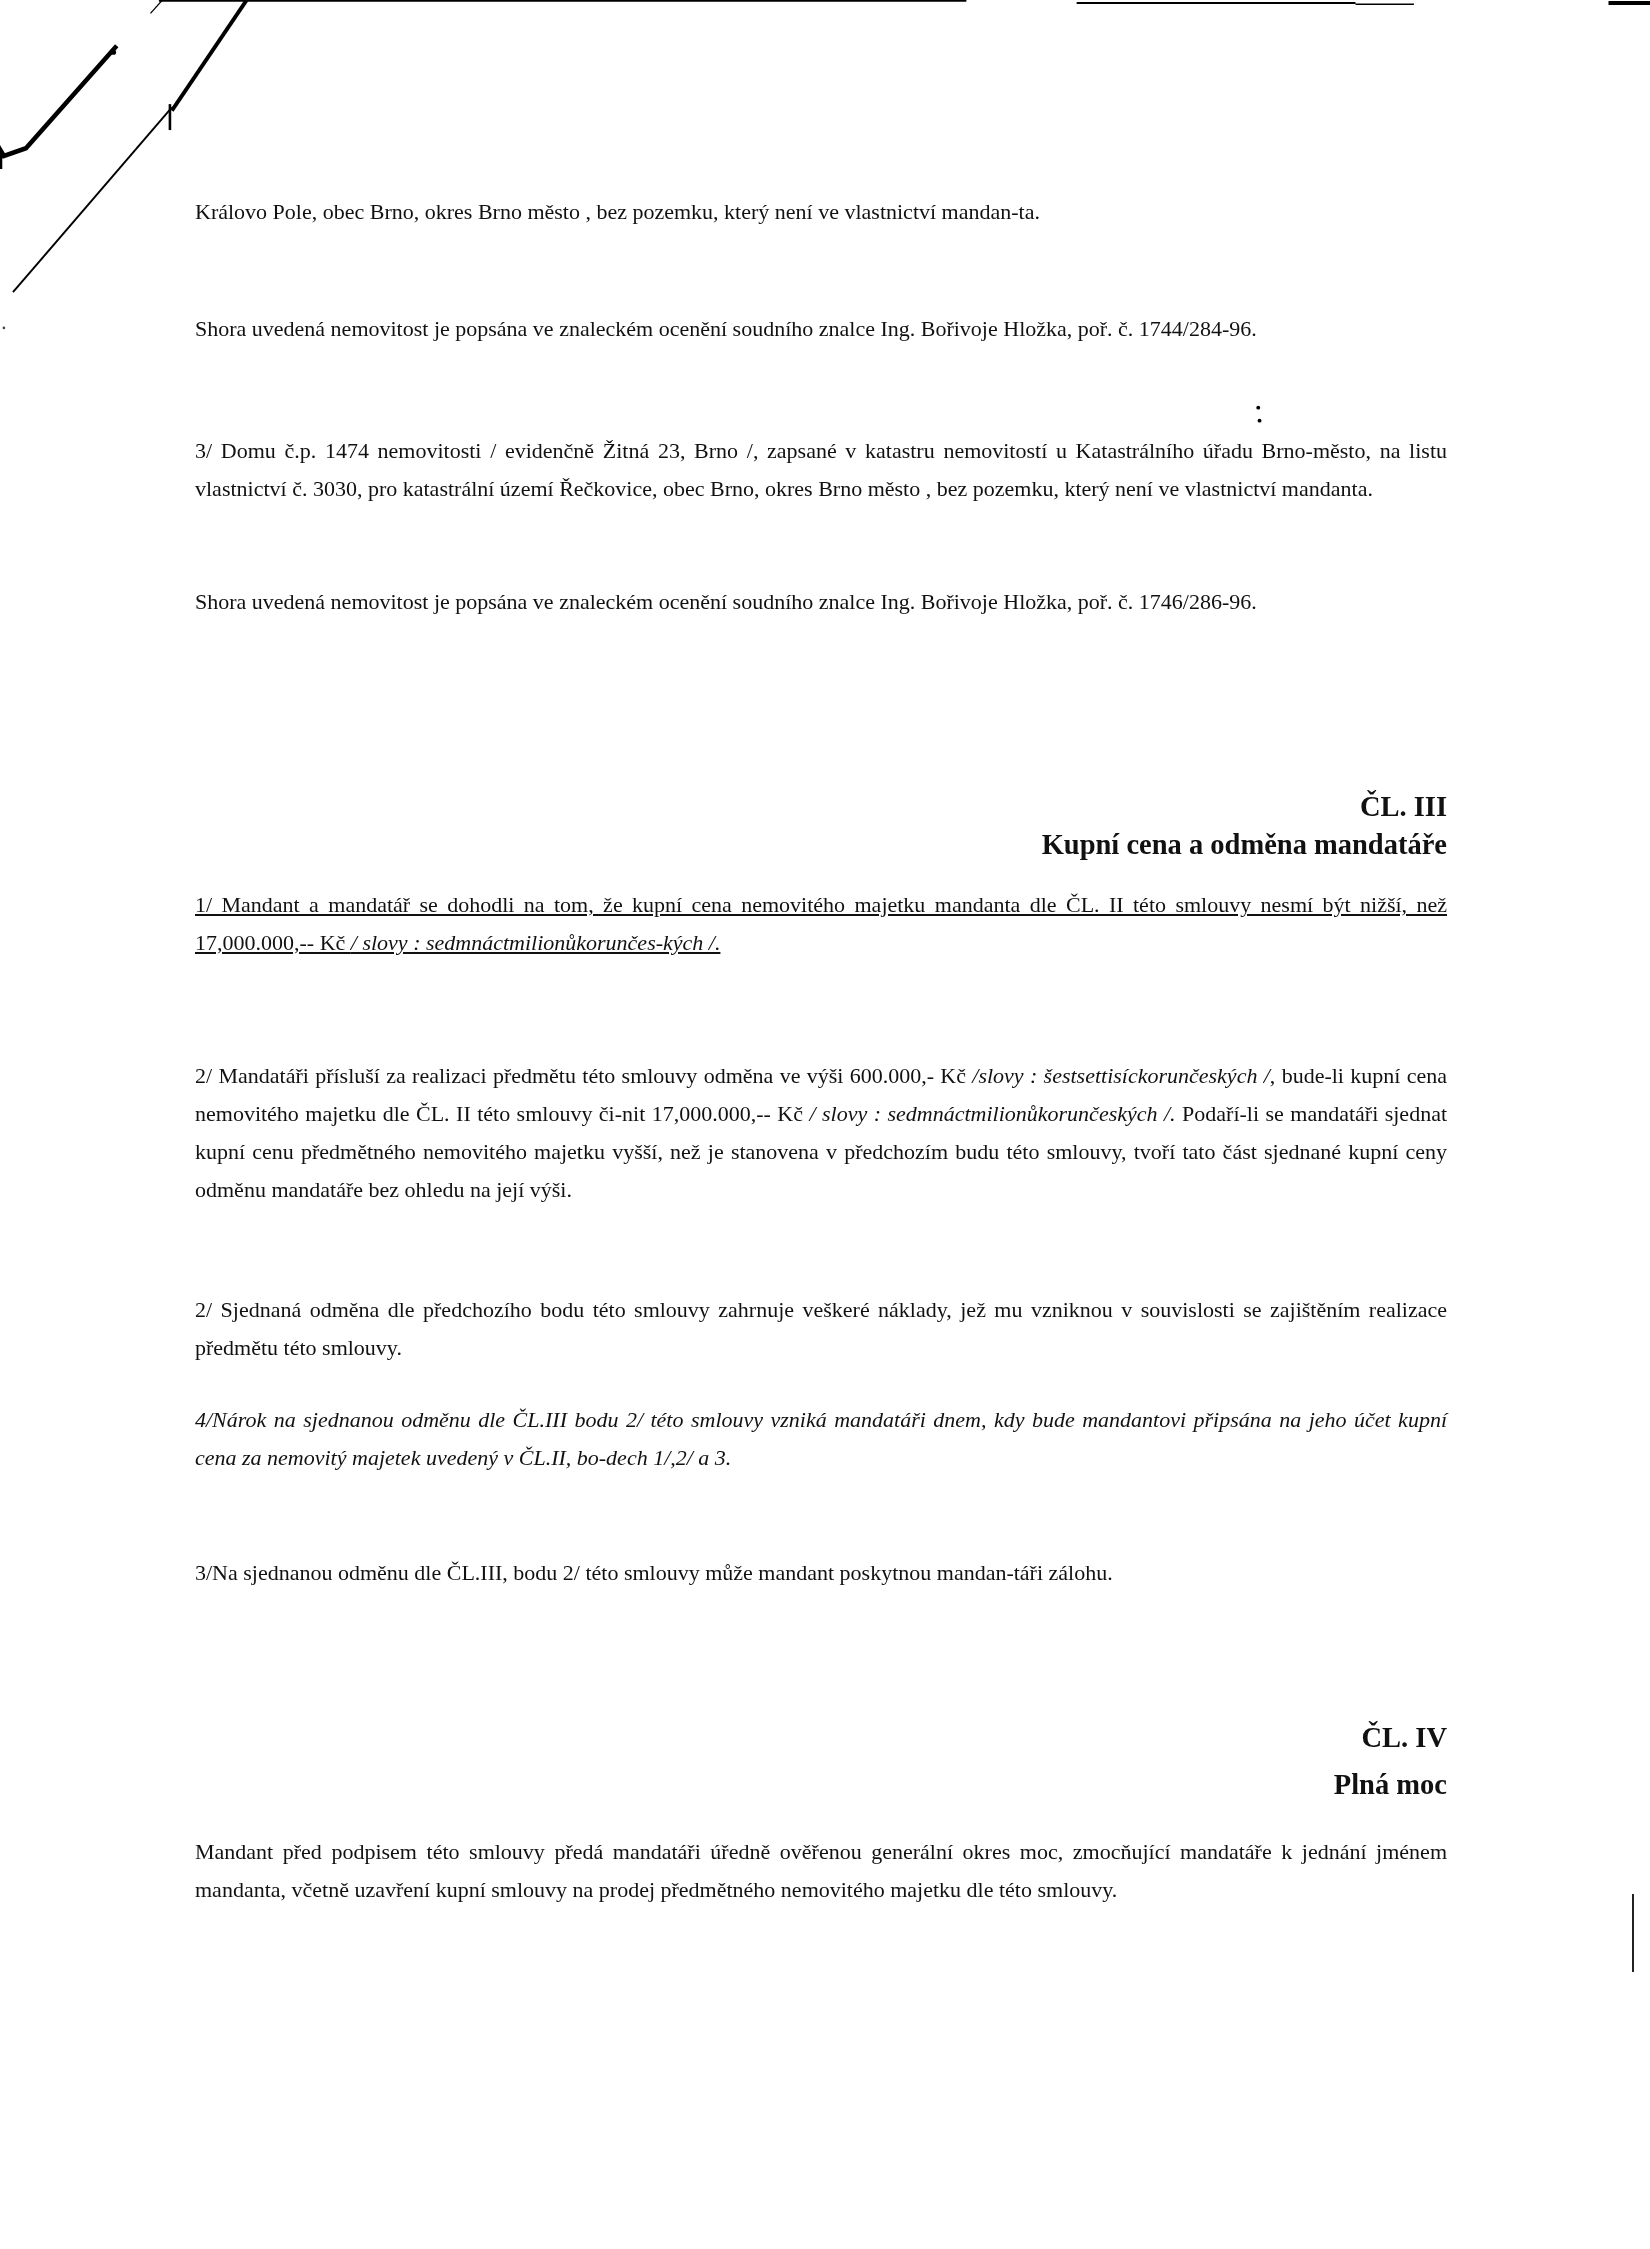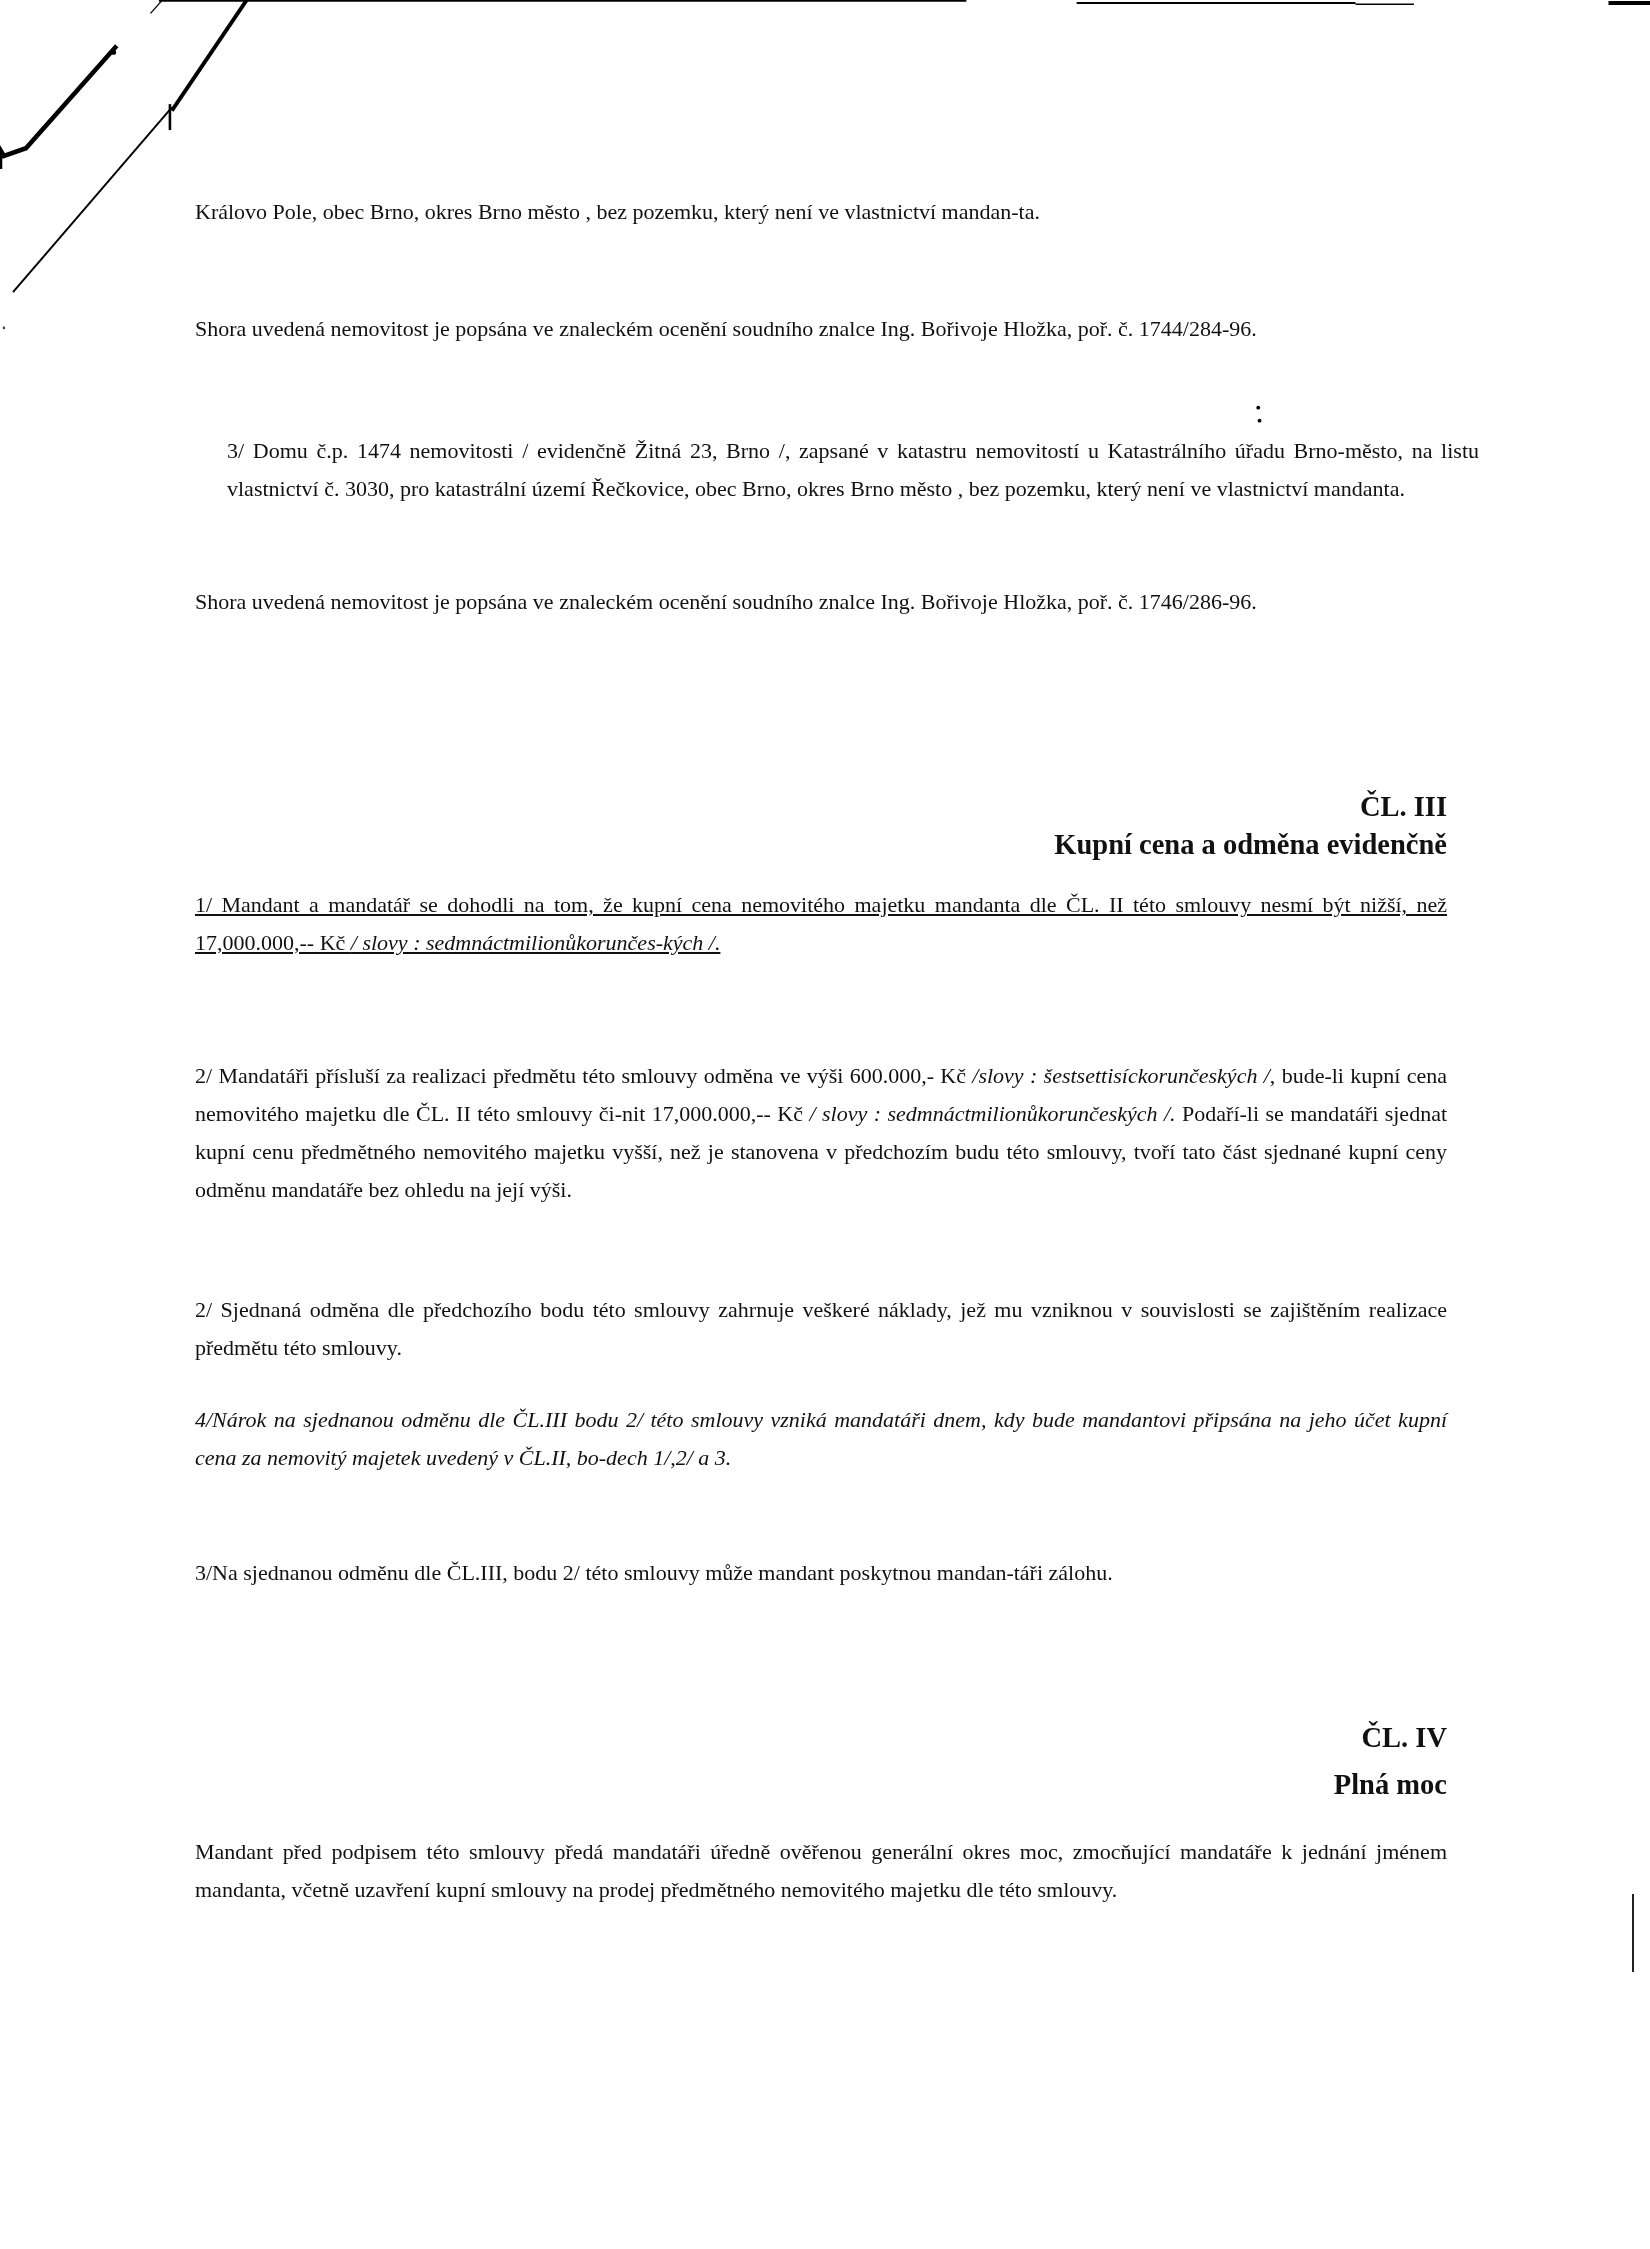--- a/index.html
+++ b/index.html
@@ -31,25 +31,25 @@
   <path d="M2480 4 L2544 4" stroke="#000" stroke-width="6"></path>
   <circle cx="1940" cy="628" r="3" fill="#000"></circle>
   <circle cx="1942" cy="648" r="3" fill="#000"></circle>
   <circle cx="6" cy="505" r="2" fill="#444"></circle>
 </svg>
 <div class="right-bar"></div>
 
 <div class="page">
   <p style="top:193px;">Královo Pole, obec Brno, okres Brno město , bez pozemku, který není ve vlastnictví mandan-ta.</p>
   <p style="top:310px;">Shora uvedená nemovitost je popsána ve znaleckém ocenění soudního znalce Ing. Bořivoje Hložka, poř. č. 1744/284-96.</p>
-  <p style="top:432px;margin-left:32px;">3/ Domu  č.p. 1474 nemovitosti / evidenčně Žitná 23, Brno /, zapsané v katastru nemovitostí u Katastrálního úřadu Brno-město, na listu vlastnictví č. 3030, pro katastrální území Řečkovice, obec Brno, okres Brno město , bez pozemku, který není ve vlastnictví mandanta.</p>
+  <p style="top:432px;">3/ Domu  č.p. 1474 nemovitosti / evidenčně Žitná 23, Brno /, zapsané v katastru nemovitostí u Katastrálního úřadu Brno-město, na listu vlastnictví č. 3030, pro katastrální území Řečkovice, obec Brno, okres Brno město , bez pozemku, který není ve vlastnictví mandanta.</p>
   <p style="top:583px;">Shora uvedená nemovitost je popsána ve znaleckém ocenění soudního znalce Ing. Bořivoje Hložka, poř. č. 1746/286-96.</p>
 
   <div class="heading" style="top:788px;">ČL. III</div>
-  <div class="heading" style="top:826px;">Kupní cena a odměna evidenčně</div>
+  <div class="heading" style="top:826px;">Kupní cena a odměna mandatáře</div>
 
   <p style="top:886px;text-decoration:underline;">
     <span>1/ Mandant a mandatář se dohodli na tom, že kupní cena nemovitého majetku mandanta dle ČL. II této smlouvy nesmí být nižší, než 17,000.000,-- Kč </span><span class="it">/ slovy : sedmnáctmilionůkorunčes-kých /.</span>
   </p>
 
   <p style="top:1057px;">
     <span>2/ Mandatáři přísluší za realizaci předmětu této smlouvy odměna ve výši 600.000,- Kč </span><span class="it">/slovy : šestsettisíckorunčeských /</span><span>, bude-li kupní cena nemovitého majetku dle ČL. II této smlouvy či-nit 17,000.000,-- Kč </span><span class="it">/ slovy : sedmnáctmilionůkorunčeských /.</span><span> Podaří-li se mandatáři sjednat kupní cenu předmětného nemovitého majetku vyšší, než je stanovena v předchozím budu této smlouvy, tvoří tato část sjednané kupní ceny odměnu mandatáře bez ohledu na její výši.</span>
   </p>
 
   <p style="top:1291px;">2/ Sjednaná odměna dle předchozího bodu této smlouvy zahrnuje veškeré náklady, jež mu vzniknou v souvislosti se zajištěním realizace předmětu této smlouvy.</p>

